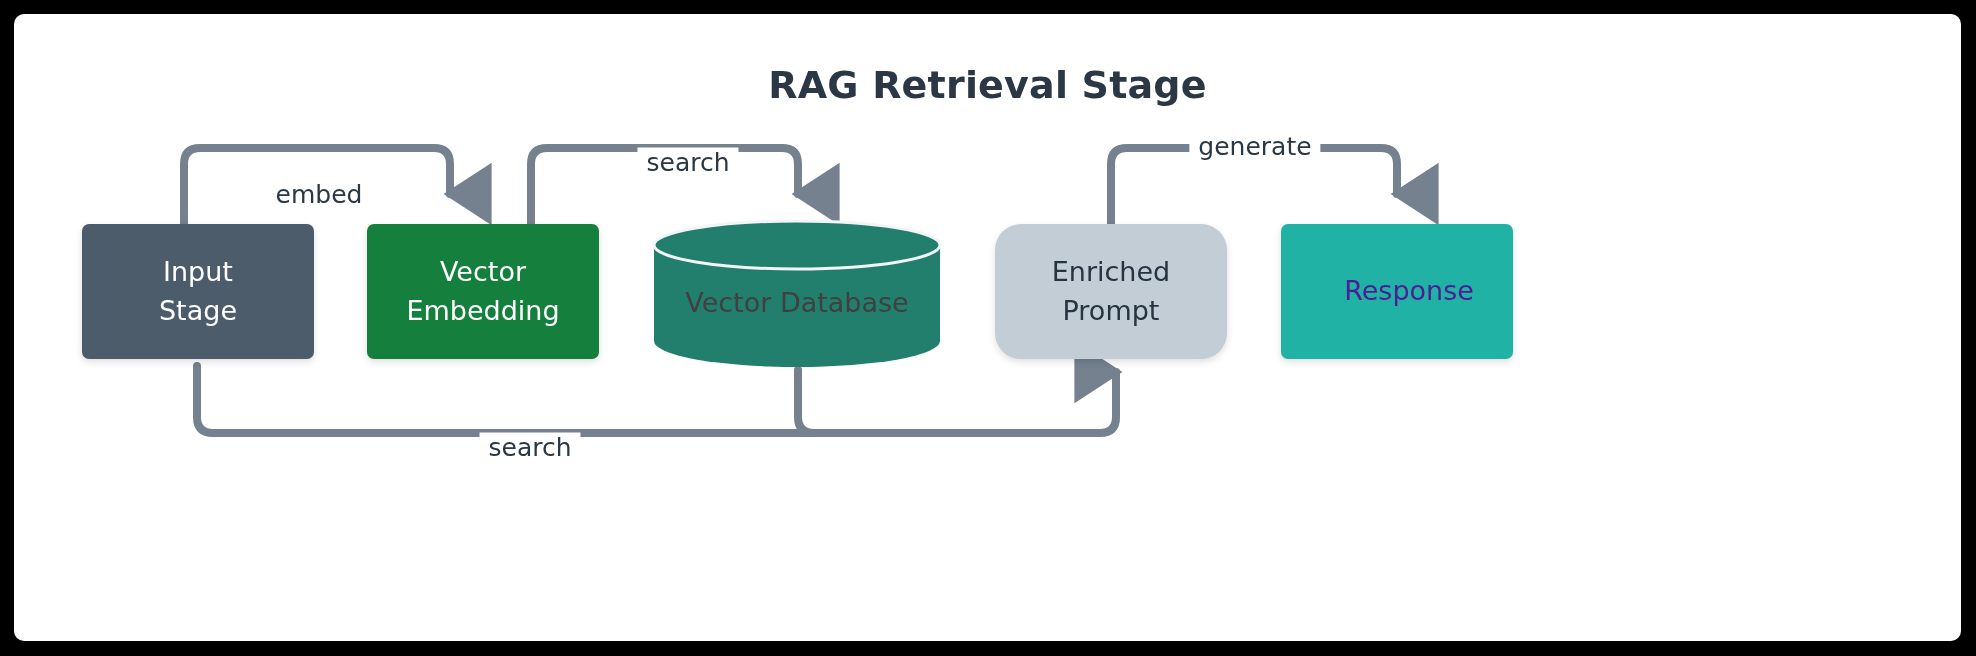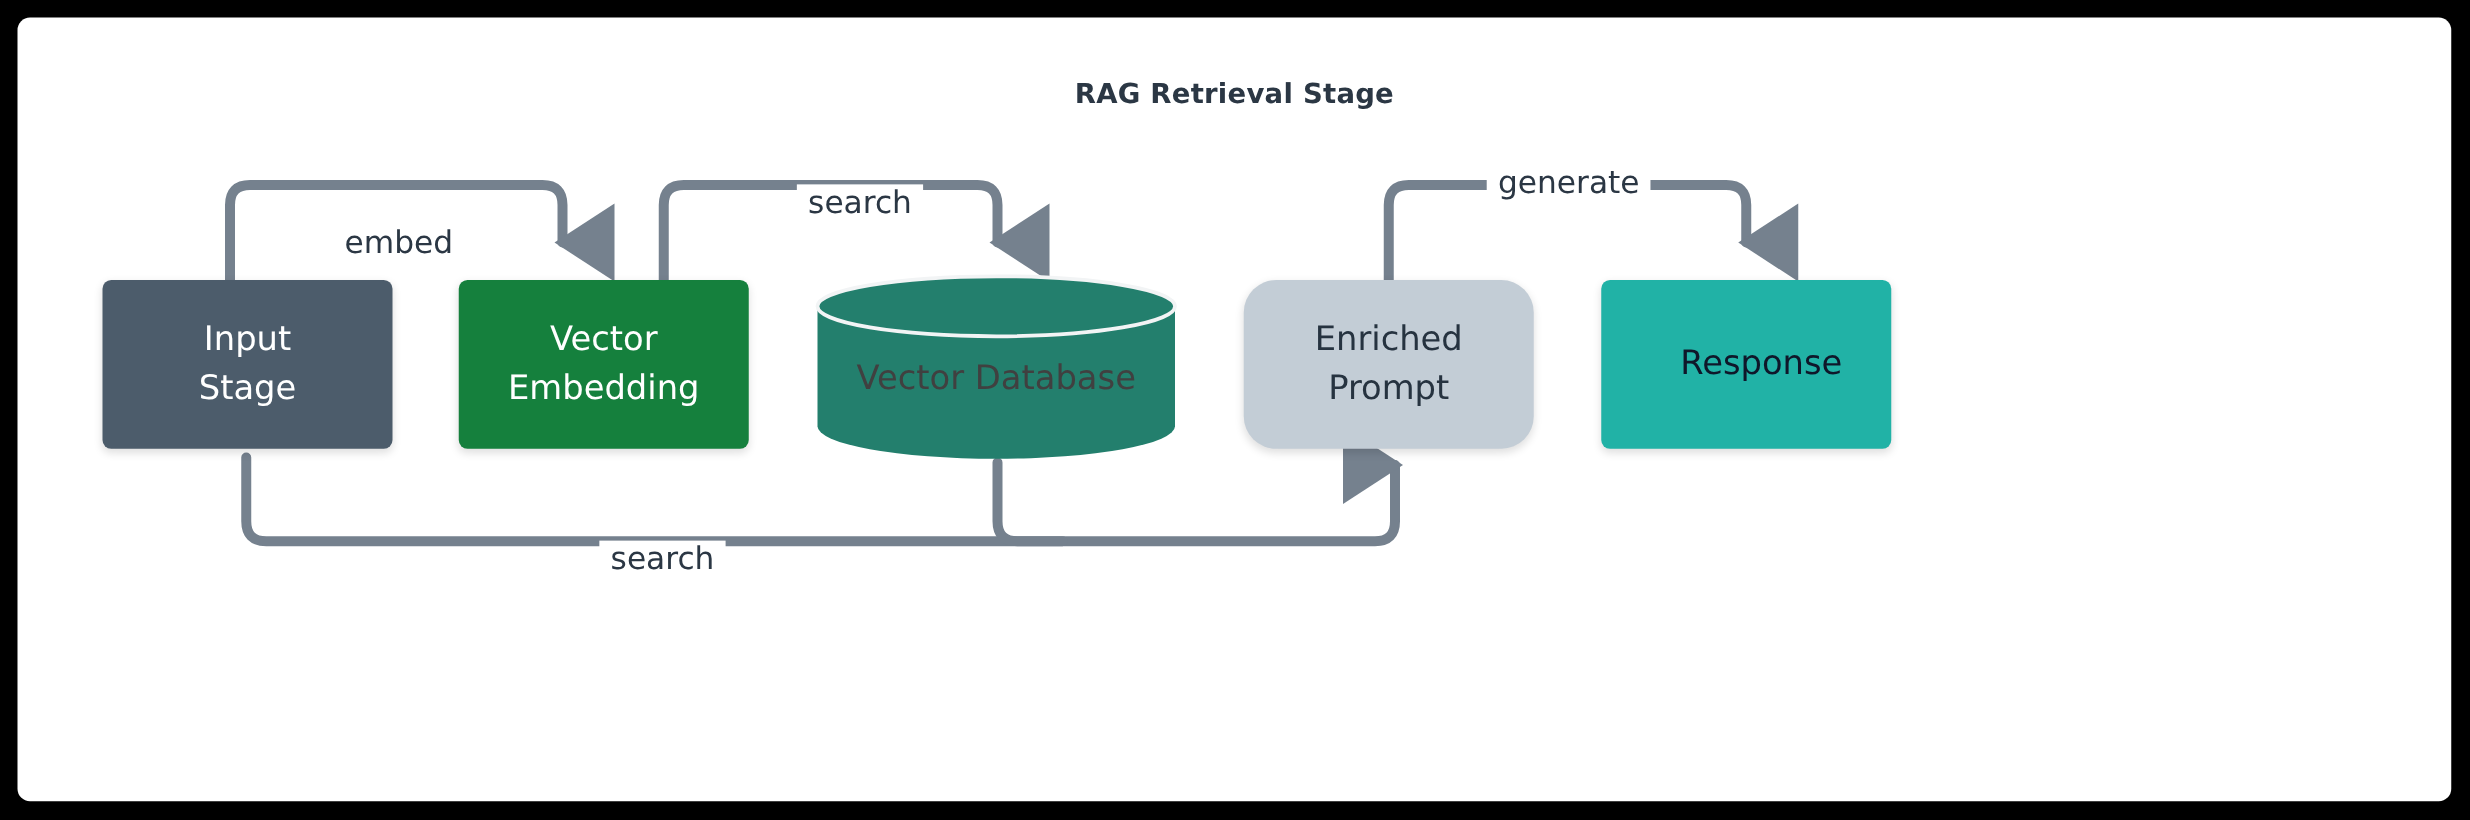--- a/index.html
+++ b/index.html
@@ -34,21 +34,21 @@
   }
 
   
   #title {
     position: absolute;
     left: 0;
     top: 49px;
     width: 100%;
     text-align: center;
     font-family: "DejaVu Sans", sans-serif;
-    font-size: 22px;
+    font-size: 38px;
     font-weight: bold;
     color: #2b3744;
     letter-spacing: 0.2px;
   }
 
   
   #edges {
     position: absolute;
     left: 0; top: 0;
     width: 1947px;
@@ -88,21 +88,21 @@
     left: 981px; top: 210px;
     width: 232px; height: 135px;
     background: #c3cdd6;
     color: #263340;
     border-radius: 26px;
   }
   #node-response {
     left: 1267px; top: 210px;
     width: 232px; height: 135px;
     background: #21b2a6;
-    color: #0f172a;
+    color: #4c1d95;
     padding-left: 24px;
   }
 
   
   #node-database {
     position: absolute;
     left: 638px; top: 205px;
     width: 290px; height: 148px;
   }
   #node-database svg { display:block; overflow: visible; }

